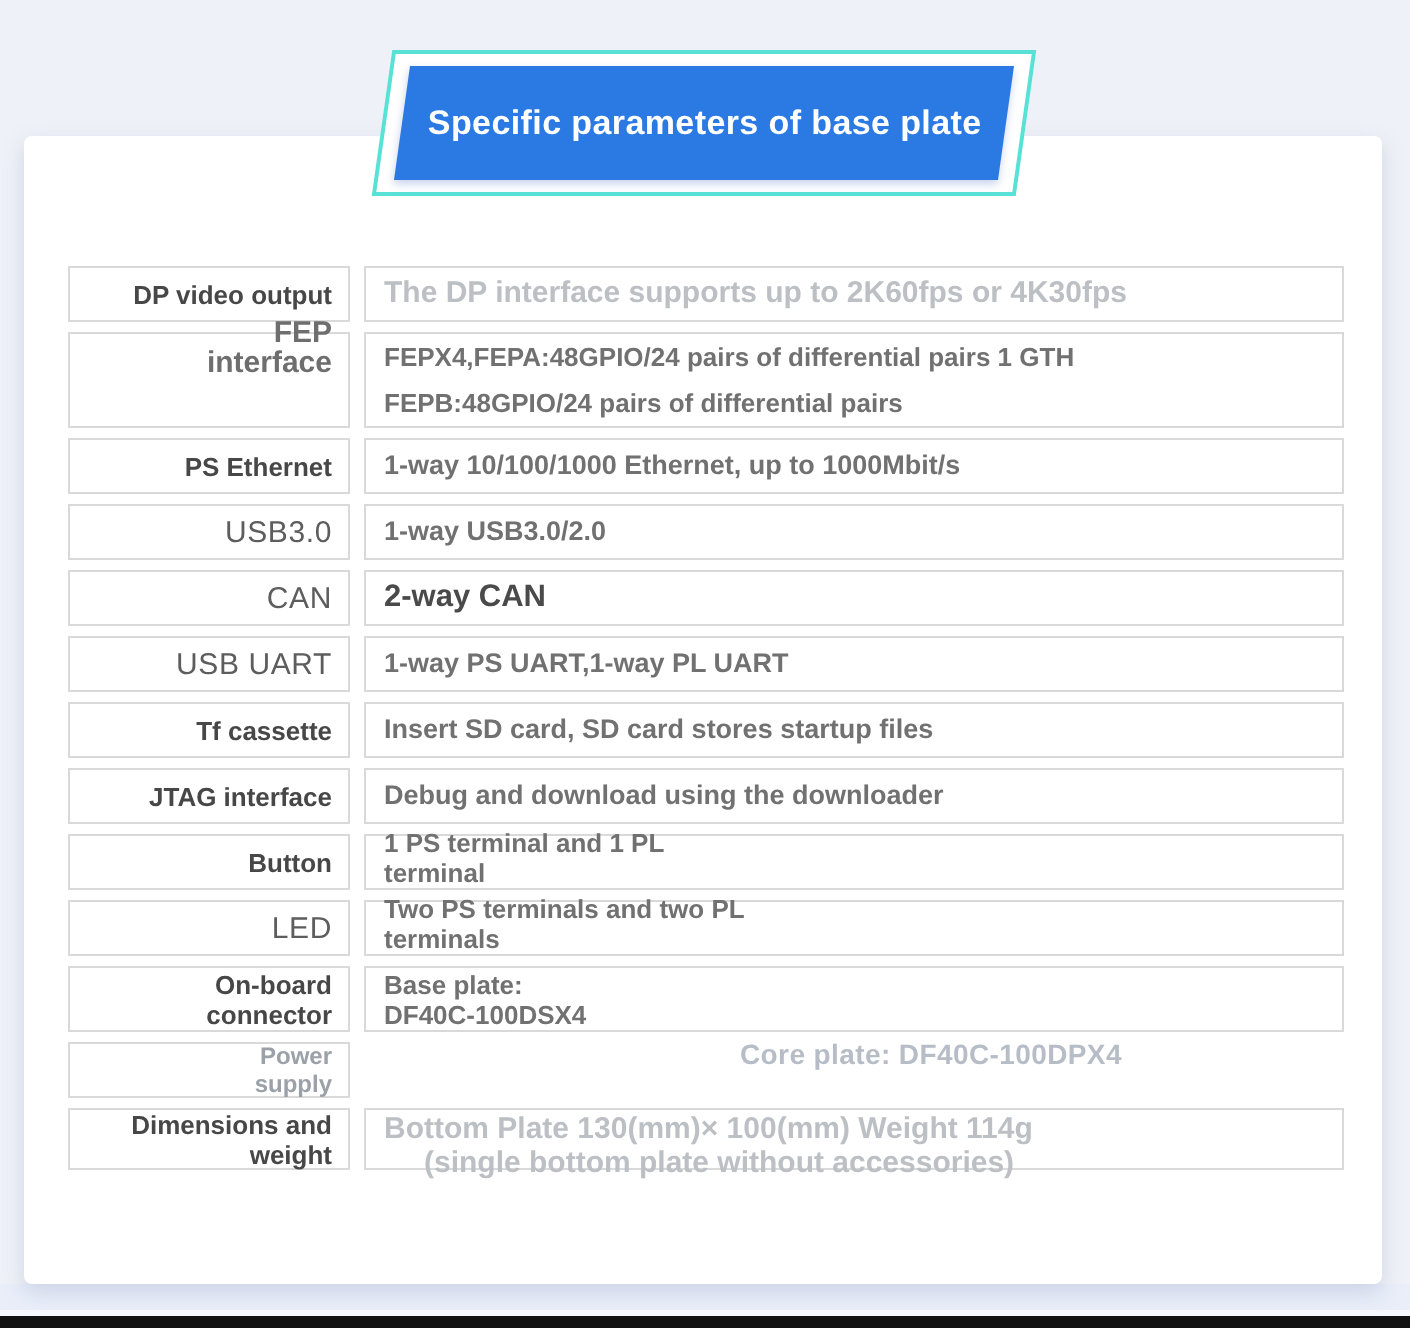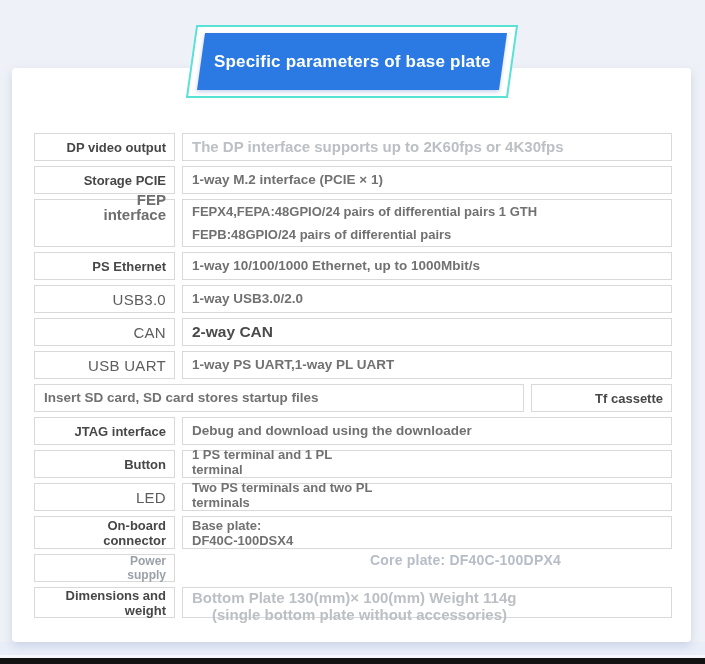--- a/index.html
+++ b/index.html
@@ -96,24 +96,20 @@
   </div>
 
   <div class="card">
     <div class="spec-table">
 
       <div class="row">
         <div class="cell lbl">DP video output</div>
         <div class="cell val val-light">The DP interface supports up to 2K60fps or 4K30fps</div>
       </div>
 
-      <div class="row">
-        <div class="cell lbl">Storage PCIE</div>
-        <div class="cell val">1-way M.2 interface (PCIE × 1)</div>
-      </div>
 
       <div class="row h48">
         <div class="cell lbl lbl-fep">
           <span class="blk l1">FEP</span>
           <span class="blk l2">interface</span>
         </div>
         <div class="cell val val-fep">
           <span class="blk">FEPX4,FEPA:48GPIO/24 pairs of differential pairs 1 GTH</span>
           <span class="blk">FEPB:48GPIO/24 pairs of differential pairs</span>
         </div>
@@ -133,22 +129,22 @@
         <div class="cell lbl lbl-plain">CAN</div>
         <div class="cell val val-big">2-way CAN</div>
       </div>
 
       <div class="row">
         <div class="cell lbl lbl-plain">USB UART</div>
         <div class="cell val">1-way PS UART,1-way PL UART</div>
       </div>
 
       <div class="row">
+        <div class="cell lbl">Tf cassette</div>
         <div class="cell val">Insert SD card, SD card stores startup files</div>
-        <div class="cell lbl">Tf cassette</div>
       </div>
 
       <div class="row">
         <div class="cell lbl">JTAG interface</div>
         <div class="cell val">Debug and download using the downloader</div>
       </div>
 
       <div class="row">
         <div class="cell lbl">Button</div>
         <div class="cell val val-two">

